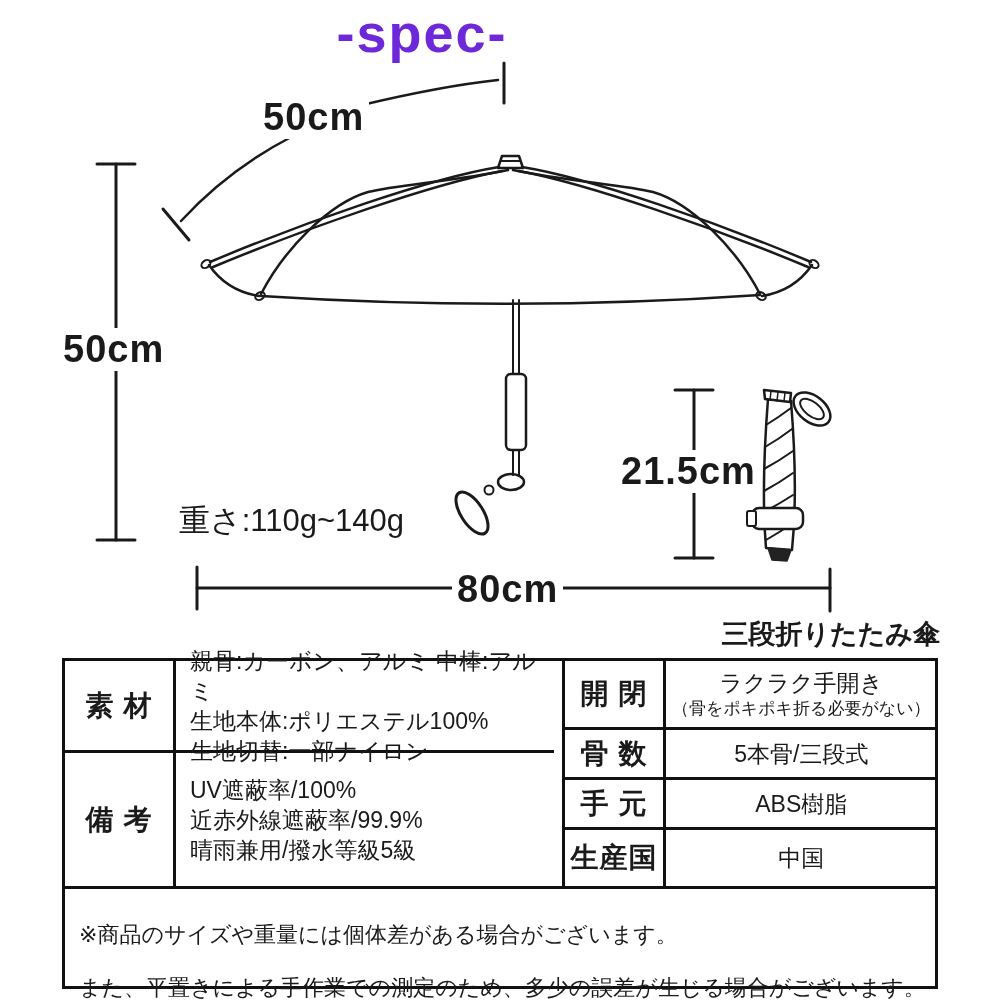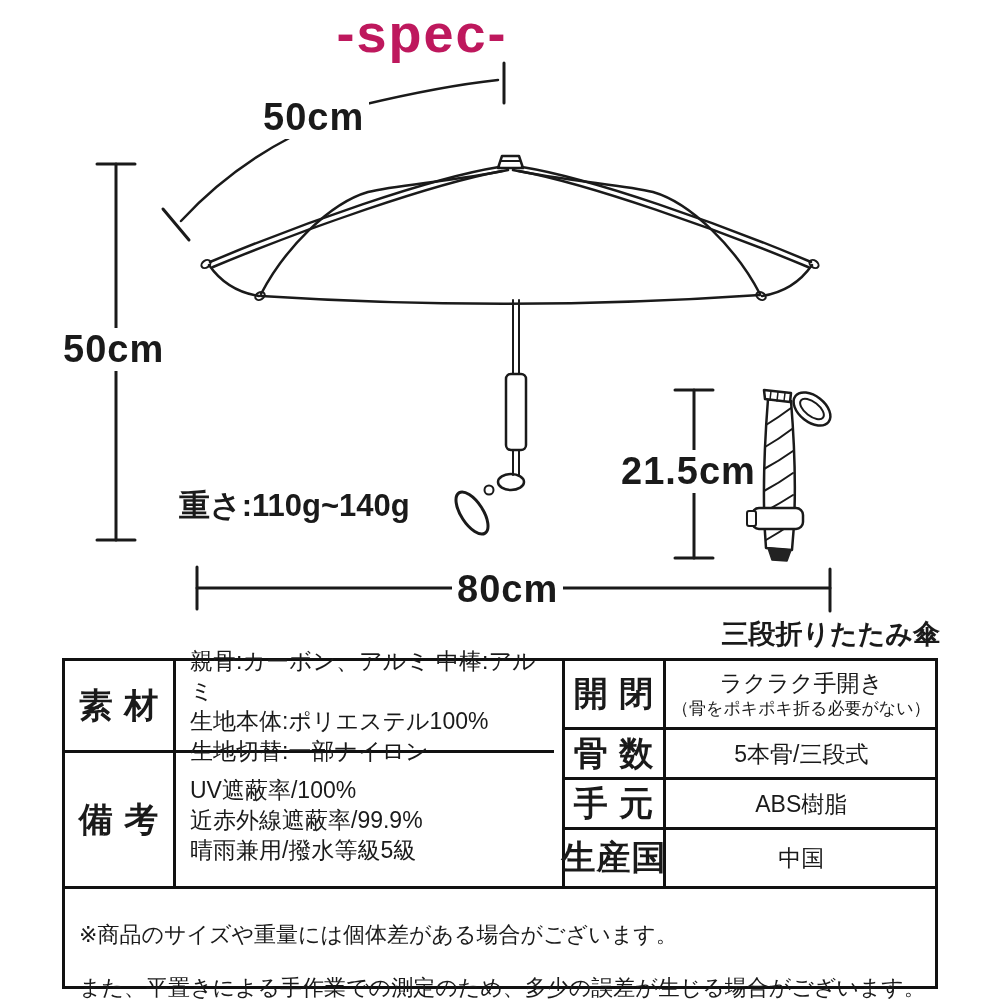--- a/index.html
+++ b/index.html
@@ -2,33 +2,33 @@
 <html><head>
 <meta charset="utf-8">
 <style>
   html,body{margin:0;padding:0;background:#fff;}
   .canvas{
     position:relative;width:1000px;height:1000px;background:#fff;overflow:hidden;
     font-family:"Liberation Sans","DejaVu Sans",sans-serif;color:#1a1a1a;
   }
   .title{
     position:absolute;left:0;top:2px;width:844px;text-align:center;
-    font-size:54px;font-weight:700;color:#be185d;letter-spacing:2px;
+    font-size:54px;font-weight:700;color:#6d28d9;letter-spacing:2px;
   }
   svg.diagram{position:absolute;left:0;top:0;}
   .dim-label{
     position:absolute;font-weight:700;background:#fff;padding:0 5px;
     font-size:38px;letter-spacing:1px;white-space:nowrap;
   }
   .lbl-radius{left:258px;top:96px;}
   .lbl-height{left:58px;top:328px;}
   .lbl-width{left:452px;top:568px;}
   .lbl-folded{left:616px;top:450px;}
   .weight{
-    position:absolute;left:179px;top:485px;font-size:31px;font-weight:700;white-space:nowrap;
+    position:absolute;left:179px;top:500px;font-size:31px;font-weight:400;white-space:nowrap;
   }
   .product-type{
     position:absolute;left:700px;top:616px;width:240px;text-align:right;
     font-size:27px;font-weight:700;white-space:nowrap;
   }
   
   .spec{
     position:absolute;left:62px;top:658px;width:876px;height:331px;
     border:3px solid #111;box-sizing:border-box;display:flex;flex-direction:column;background:#fff;
   }
@@ -36,21 +36,21 @@
   .half-left{width:489px;flex:0 0 auto;display:flex;flex-direction:column;box-sizing:border-box;}
   .half-right{flex:1 1 auto;display:flex;flex-direction:column;border-left:3px solid #111;box-sizing:border-box;margin-left:8px;}
   .srow{display:flex;flex-direction:row;box-sizing:border-box;border-bottom:3px solid #111;}
   .srow:last-child{border-bottom:none;flex:1 1 auto;}
   .row-material{height:92px;flex:0 0 auto;}
   .row-open{height:69px;flex:0 0 auto;}
   .row-ribs,.row-handle{height:50px;flex:0 0 auto;}
   .cell-label{
     flex:0 0 auto;display:flex;align-items:center;justify-content:center;
     border-right:3px solid #111;box-sizing:border-box;
-    font-size:34px;font-weight:600;letter-spacing:1px;white-space:nowrap;
+    font-size:28px;font-weight:600;letter-spacing:1px;white-space:nowrap;
   }
   .half-left .cell-label{width:111px;}
   .half-right .cell-label{width:101px;}
   .cell-content{
     flex:1 1 auto;display:flex;flex-direction:column;justify-content:center;
     font-size:23px;line-height:30px;padding:4px 6px 4px 14px;box-sizing:border-box;
   }
   .cell-content.centered{align-items:center;text-align:center;padding-left:6px;}
   .oc-note{font-size:17px;line-height:22px;white-space:nowrap;}
   .spec-footer{

